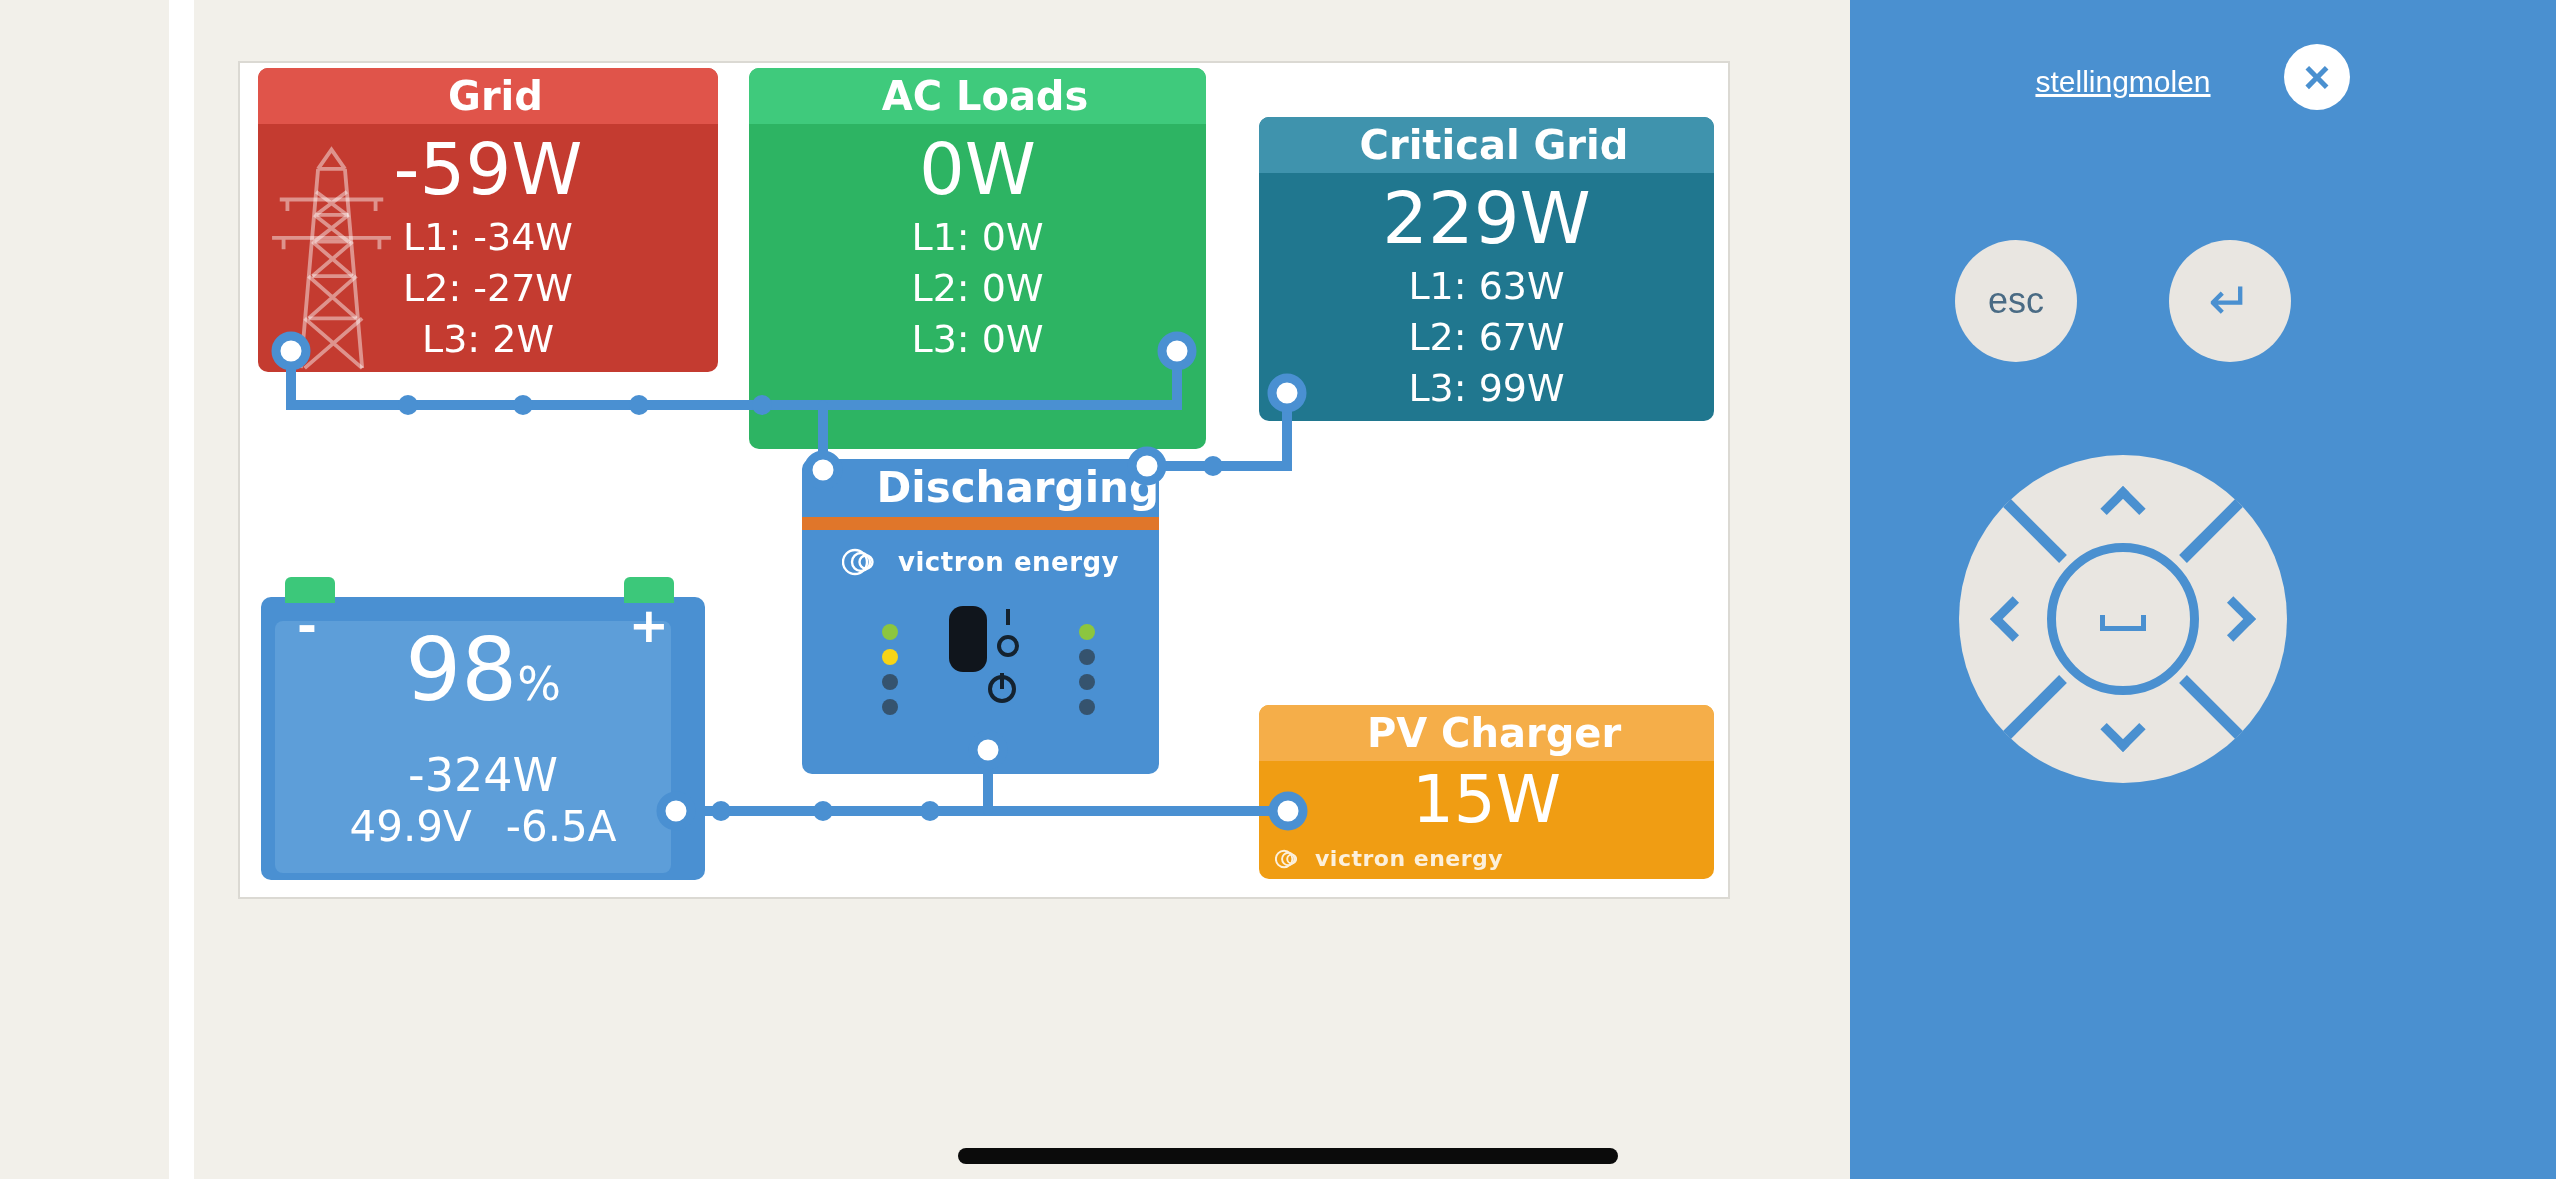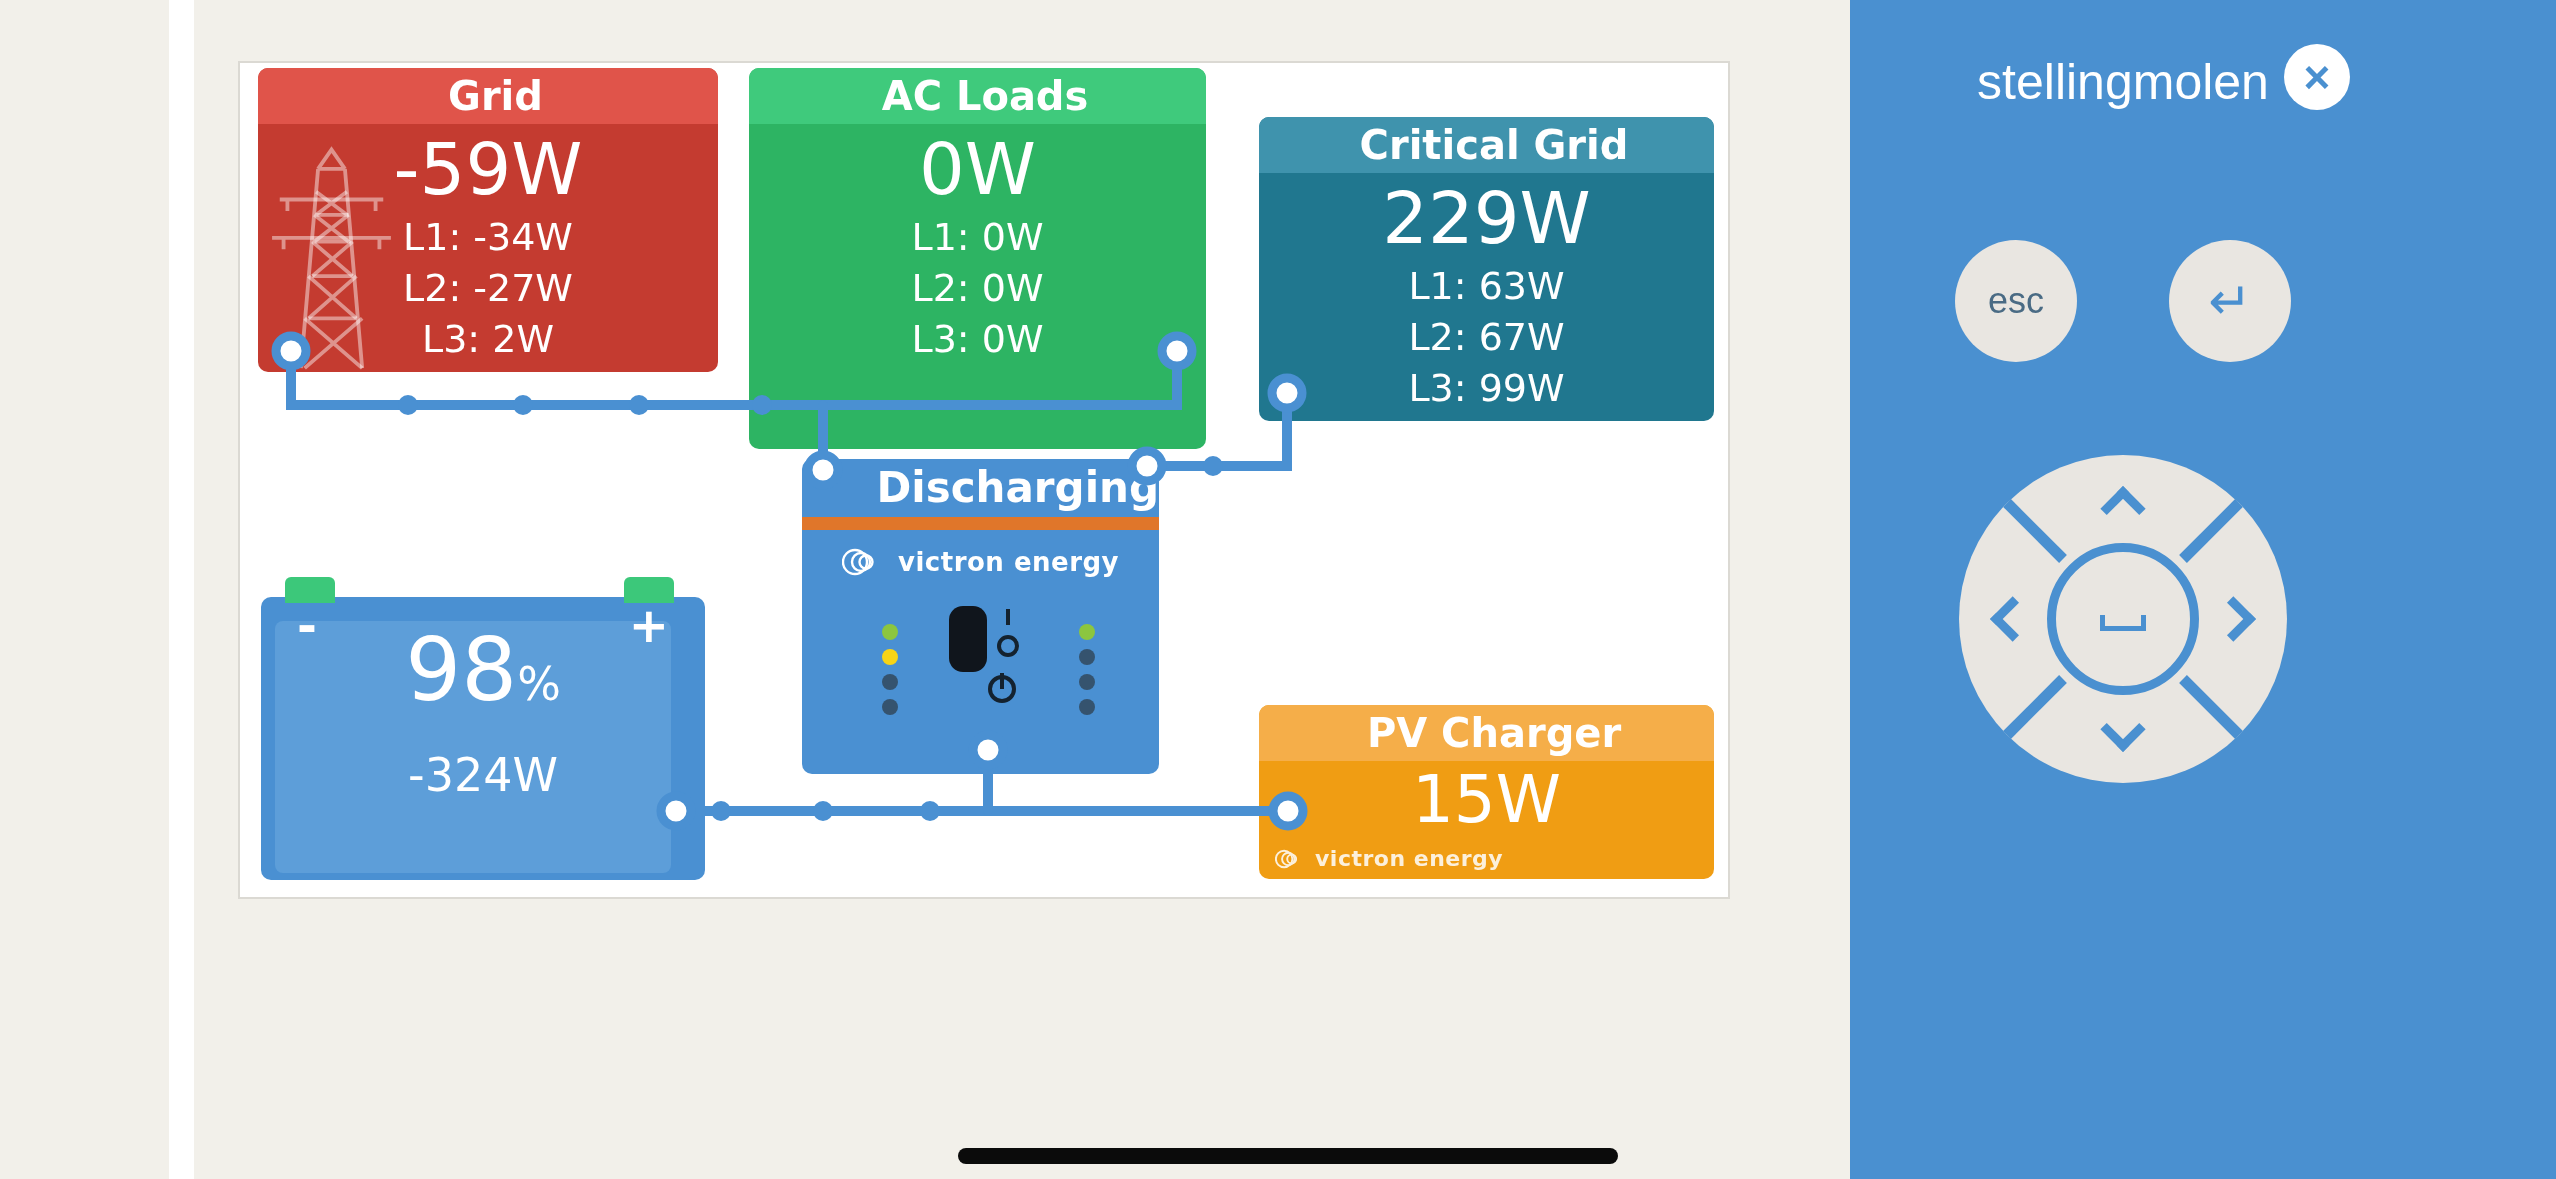--- a/index.html
+++ b/index.html
@@ -53,21 +53,21 @@
   #tile-pv .big{font-size:66px;line-height:70px;margin-top:4px;}
   .pv-logo{position:absolute;left:16px;bottom:8px;display:flex;align-items:center;gap:8px;opacity:0.85;z-index:2;}
   .pv-logo .brand{font-size:22px;}
 
   .flow-overlay{position:absolute;left:0;top:0;z-index:30;pointer-events:none;}
 
   
   .panel{position:absolute;left:1850px;top:0;width:706px;height:1179px;background:var(--panel-blue);
     font-family:"Liberation Sans",sans-serif;}
   .panel-title{position:absolute;left:273px;top:58px;transform:translateX(-50%);
-    color:#fff;font-size:50px;line-height:48px;white-space:nowrap;}
+    color:#fff;font-size:30px;line-height:48px;white-space:nowrap;text-decoration:underline;}
   button{border:none;background:none;padding:0;cursor:pointer;font-family:inherit;}
   .close-btn{position:absolute;left:434px;top:44px;width:66px;height:66px;border-radius:50%;
     background:#fff;display:flex;align-items:center;justify-content:center;}
   .close-btn span{color:var(--panel-blue);font-size:46px;font-weight:bold;line-height:1;}
   .round-btn{position:absolute;width:122px;height:122px;border-radius:50%;background:var(--btn-gray);
     display:flex;align-items:center;justify-content:center;}
   .esc-btn{left:105px;top:240px;}
   .esc-label{color:#4a6b84;font-size:36px;}
   .enter-btn{left:319px;top:240px;}
   .enter-glyph{color:var(--panel-blue);font-size:52px;line-height:1;}
@@ -160,20 +160,24 @@
 
     <div class="tile" id="tile-battery">
       <div class="term term-neg"></div>
       <div class="term term-pos"></div>
       <div class="batt-inner"></div>
       <div class="batt-sign sign-neg">-</div>
       <div class="batt-sign sign-pos">+</div>
       <div class="batt-col">
         <div class="soc"><span>98</span><span class="soc-unit">%</span></div>
         <div class="batt-power">-324W</div>
+        <div class="batt-dc">
+          <span>49.9V</span>
+          <span>-6.5A</span>
+        </div>
       </div>
     </div>
 
     <div class="tile" id="tile-pv">
       <div class="hdr">PV Charger</div>
       <div class="big">15W</div>
       <div class="pv-logo">
         <svg width="32" height="22" viewBox="0 0 46 32" fill="none" stroke="#ffffff" stroke-width="2.8">
           <circle cx="13" cy="16" r="12"></circle>
             <circle cx="19" cy="16" r="9"></circle>

